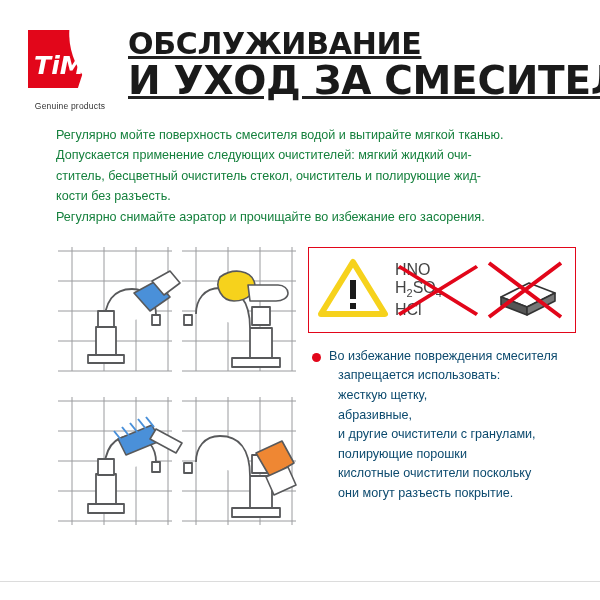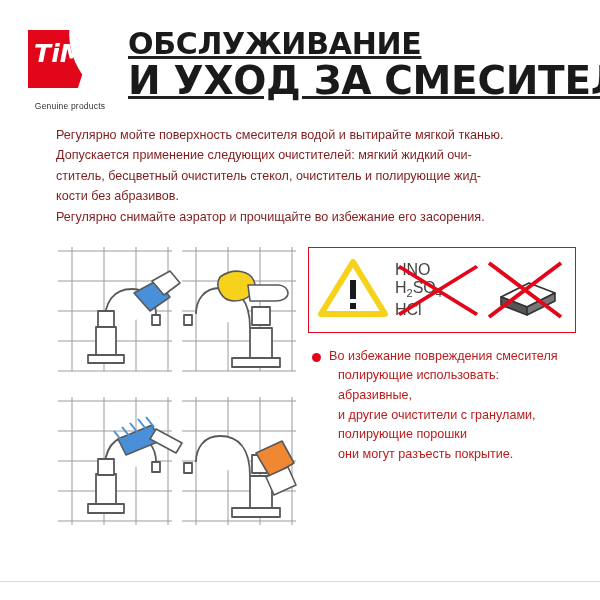--- a/index.html
+++ b/index.html
@@ -58,21 +58,21 @@
     bottom: -26px;
     width: 56px;
     height: 56px;
     background: #ffffff;
     transform: rotate(18deg);
   }
   .logo-text {
     position: absolute;
     left: 0;
     right: 0;
-    bottom: 20px;
+    bottom: 8px;
     font-family: "DejaVu Sans", sans-serif;
     font-weight: bold;
     font-style: italic;
     font-size: 25px;
     color: #ffffff;
     letter-spacing: 0px;
     z-index: 3;
     text-align: center;
   }
   .logo-sub {
@@ -98,21 +98,21 @@
   }
   .title-line.second {
     font-size: 39px;
   }
 
   
   .intro {
     margin: 14px 22px 0 56px;
     font-size: 12.6px;
     line-height: 1.62;
-    color: #7f1d1d;
+    color: #15803d;
   }
   .intro p {
     margin: 0;
   }
 
   
   .content {
     position: relative;
     margin-top: 14px;
     height: 300px;
@@ -178,21 +178,21 @@
     background: #e2061a;
     border-radius: 50%;
     margin-top: 6px;
     margin-left: 4px;
     flex: 0 0 9px;
   }
   .warn-text {
     margin-left: 8px;
     font-size: 12.6px;
     line-height: 1.55;
-    color: #b91c1c;
+    color: #0c4a6e;
   }
   .warn-text .indent {
     padding-left: 9px;
   }
 
   
   .footer-rule {
     position: absolute;
     left: 0;
     bottom: 18px;
@@ -218,21 +218,21 @@
     <div class="title-block">
       <div class="title-line">ОБСЛУЖИВАНИЕ</div>
       <div class="title-line second">И УХОД ЗА СМЕСИТЕЛЯМИ</div>
     </div>
   </div>
 
   <div class="intro">
     <p>Регулярно мойте поверхность смесителя водой и вытирайте мягкой тканью.</p>
     <p>Допускается применение следующих очистителей: мягкий жидкий очи-</p>
     <p>ститель, бесцветный очиститель стекол, очиститель и полирующие жид-</p>
-    <p>кости без абразивов.</p>
+    <p>кости без разъесть.</p>
     <p>Регулярно снимайте аэратор и прочищайте во избежание его засорения.</p>
   </div>
 
   <div class="content">
 
     <div class="illustration">
       <svg viewBox="0 0 250 290" width="250" height="290">
         <g stroke="#9a9b9e" stroke-width="1" fill="none">
 
           <path d="M6 10 H120 M6 40 H120 M6 70 H120 M6 100 H120 M6 130 H120
@@ -332,24 +332,26 @@
             </g>
             <path d="M6 10 L78 64 M78 10 L6 64" stroke="#e2061a" stroke-width="4" fill="none"></path>
           </svg>
         </div>
       </div>
 
       <div class="bullet-row">
         <div class="bullet-dot"></div>
         <div class="warn-text">
           <div>Во избежание повреждения смесителя</div>
-          <div class="indent">полирующие использовать:</div>
+          <div class="indent">запрещается использовать:</div>
+          <div class="indent">жесткую щетку,</div>
           <div class="indent">абразивные,</div>
           <div class="indent">и другие очистители с гранулами,</div>
           <div class="indent">полирующие порошки</div>
+          <div class="indent">кислотные очистители поскольку</div>
           <div class="indent">они могут разъесть покрытие.</div>
         </div>
       </div>
 
     </div>
   </div>
 
   <div class="footer-rule"></div>
 </div>
 

